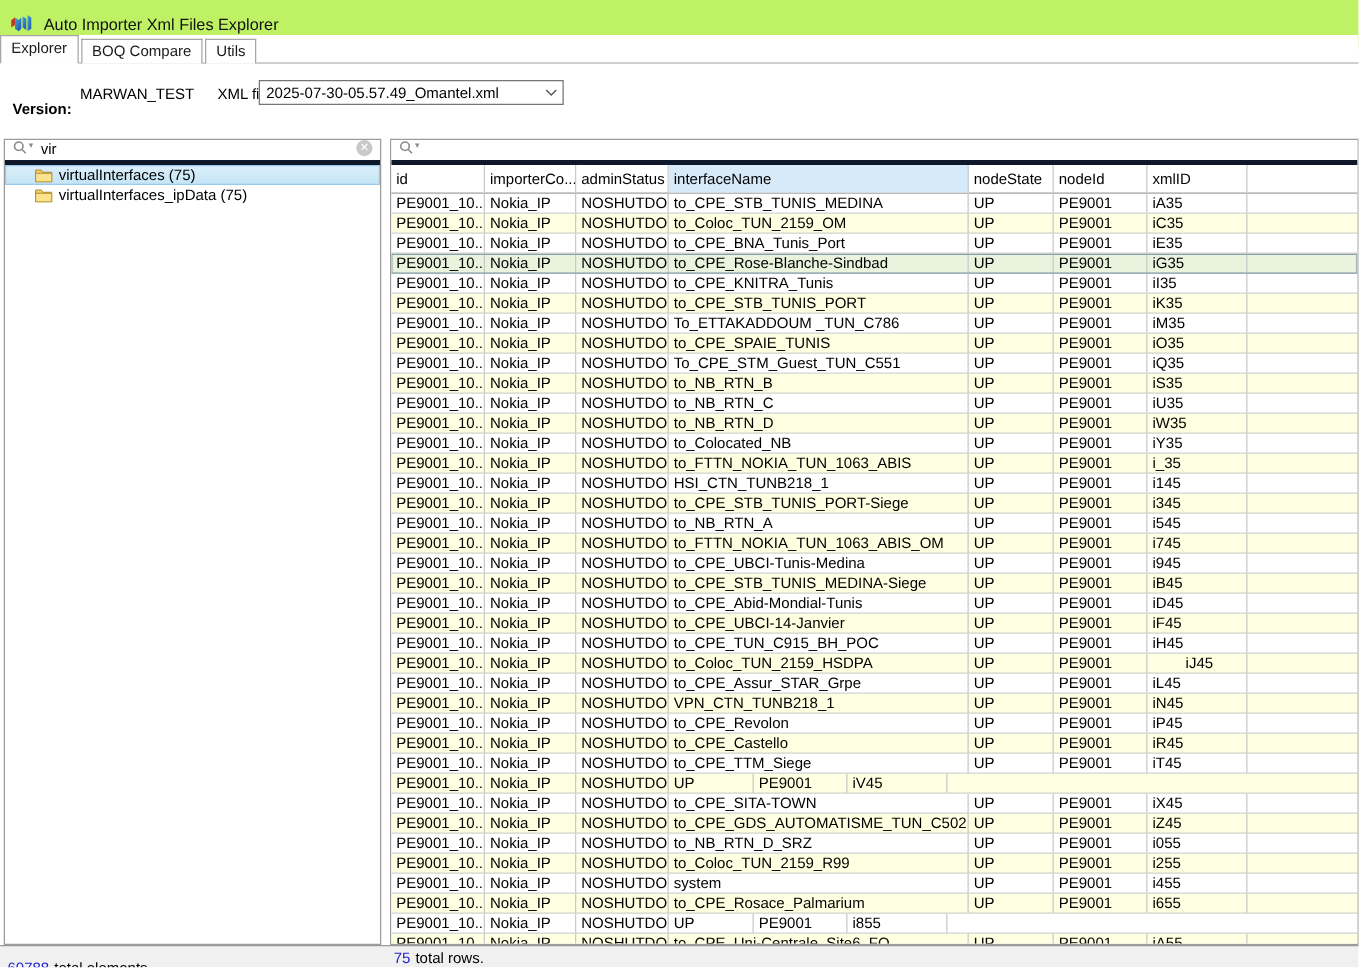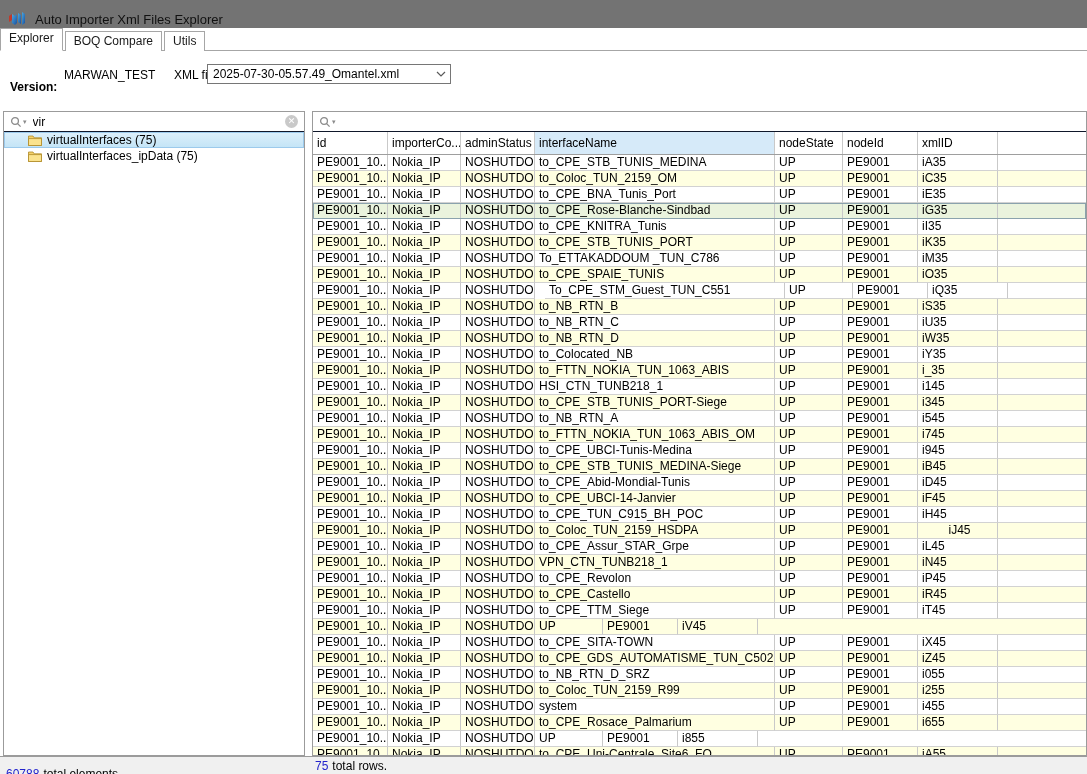--- a/index.html
+++ b/index.html
@@ -2,21 +2,21 @@
 <html><head>
 <meta charset="utf-8">
 <style>
   * { margin:0; padding:0; box-sizing:border-box; }
   html,body { width:1087px; height:774px; overflow:hidden; background:#fff;
     font-family:"Liberation Sans", sans-serif; color:#000; }
   .window { position:relative; width:1087px; height:774px; background:#fff; overflow:hidden; }
 
   
   .titlebar { position:absolute; left:0; top:0; width:100%; height:40px;
-    background:#737373; border-bottom:1px solid #ece6e9; display:flex; align-items:center; }
+    background:#bef264; border-bottom:1px solid #ece6e9; display:flex; align-items:center; }
   .titlebar .appicon { margin-left:8px; width:19px; height:17px; }
   .titlebar .title { margin-left:8px; font-size:13px; color:#111; }
 
   
   .tabstrip { position:absolute; left:0; top:28px; width:100%; height:23px;
     display:flex; align-items:flex-end; background:#fff; border-bottom:1px solid #a6a6a6; }
   .tab { font-size:12px; padding:2px 8px 3px 8px; background:#fff;
     border:1px solid #a6a6a6; border-bottom:none; height:20px; line-height:15px;
     margin-bottom:-1px; color:#1a1a1a; cursor:default; }
   .tab.active { height:23px; border-bottom:1px solid #fff; z-index:2; }
@@ -30,21 +30,21 @@
   .combo { position:absolute; left:207px; top:13px; width:244px; height:20px;
     border:1px solid #767676; background:#fff; display:flex; align-items:center; }
   .combo .combo-text { flex:1; font-size:12px; padding-left:5px; white-space:nowrap; overflow:hidden; }
   .combo .combo-arrow { width:18px; display:flex; justify-content:center; align-items:center; }
 
   
   .panel { position:absolute; top:111px; background:#fff; border:1px solid #9b9b9b; overflow:hidden; }
   .panel-left { left:3px; width:302px; height:645px; }
   .panel-right { left:312px; width:775px; height:645px; }
 
-  .searchrow { height:20px; border-bottom:1px solid #0f172a; display:flex; align-items:center; background:#fff; }
+  .searchrow { height:20px; border-bottom:4px solid #0f172a; display:flex; align-items:flex-start; background:#fff; }
   .searchrow .mag { margin-left:6px; display:flex; align-items:center; }
   .searchrow .schev { margin-left:1px; font-size:7px; color:#8b8b8b; }
   .searchrow .stext { margin-left:6px; font-size:12px; flex:1; white-space:nowrap; overflow:hidden; }
   .searchrow .clear { margin-right:6px; width:13px; height:13px; border-radius:50%;
     background:#c9c9c9; color:#fff; font-size:9px; line-height:13px; text-align:center; cursor:default; }
 
   
   .tree { position:relative; }
   .tree-item { height:16px; display:flex; align-items:center; font-size:12px; cursor:default; }
   .tree-item .ticon { margin-left:24px; display:flex; align-items:center; }
@@ -248,21 +248,21 @@
           <div class="tcell" style="width: 240px;">to_CPE_SPAIE_TUNIS</div>
           <div class="tcell" style="width: 68px;">UP</div>
           <div class="tcell" style="width: 75px;">PE9001</div>
           <div class="tcell" style="width: 80px;">iO35</div>
           <div class="tcell filler"></div>
         </div>
         <div class="trow">
           <div class="tcell" style="width: 75px;">PE9001_10....</div>
           <div class="tcell" style="width: 73px;">Nokia_IP</div>
           <div class="tcell" style="width: 74px;">NOSHUTDO...</div>
-          <div class="tcell" style="width: 240px; margin-left: 10px;">To_CPE_STM_Guest_TUN_C551</div>
+          <div class="tcell" style="width: 240px;">To_CPE_STM_Guest_TUN_C551</div>
           <div class="tcell" style="width: 68px;">UP</div>
           <div class="tcell" style="width: 75px;">PE9001</div>
           <div class="tcell" style="width: 80px;">iQ35</div>
           <div class="tcell filler"></div>
         </div>
         <div class="trow alt">
           <div class="tcell" style="width: 75px;">PE9001_10....</div>
           <div class="tcell" style="width: 73px;">Nokia_IP</div>
           <div class="tcell" style="width: 74px;">NOSHUTDO...</div>
           <div class="tcell" style="width: 240px;">to_NB_RTN_B</div>

